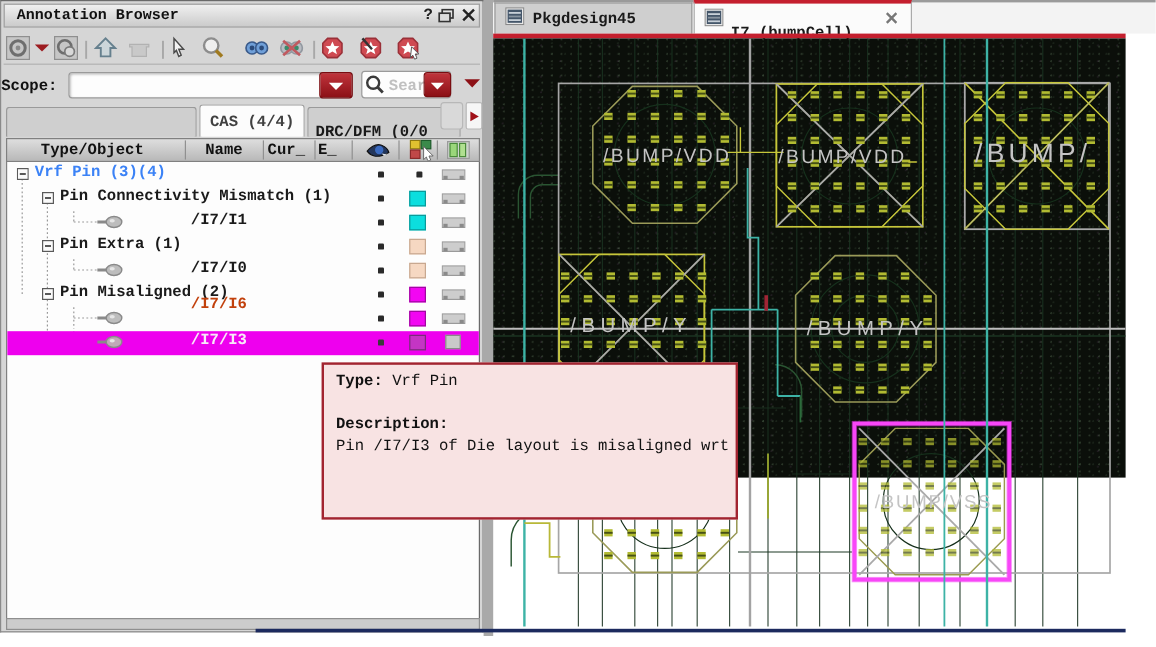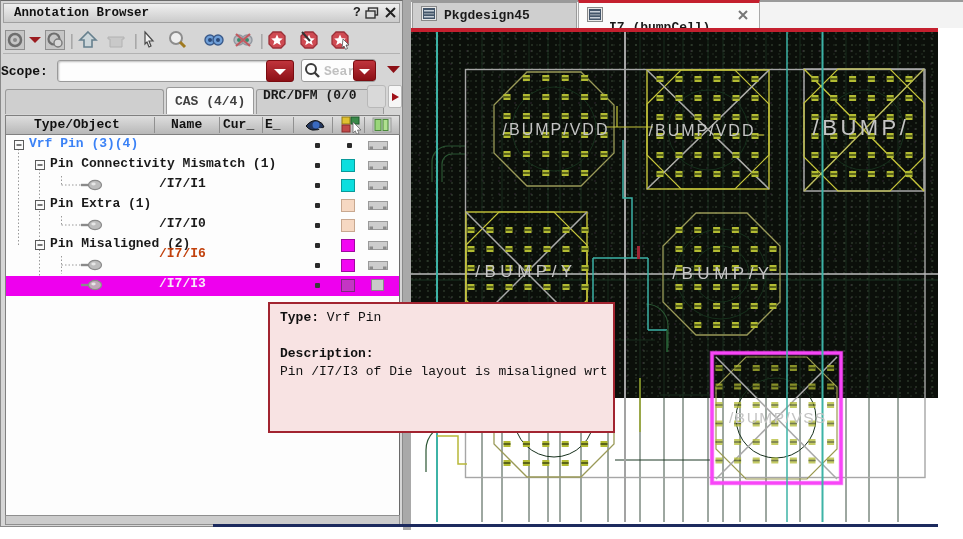--- a/index.html
+++ b/index.html
@@ -1241,21 +1241,21 @@
         <path d="M1 1 L12 1 L6.5 6.5 Z" fill="#fff"></path>
       </svg>
   <svg style="position:absolute;left:385px;top:64px" width="15" height="9" viewBox="0 0 15 9">
         <path d="M1 1 L14 1 L7.5 8 Z" fill="#8c1016"></path>
       </svg>
 
   <div style="position:absolute;left:4px;top:88px;width:159px;height:25px;background:#cfcfcf;border:1px solid #9a9a9a;border-bottom:none;border-radius:3px 3px 0 0"></div>
   <div style="position:absolute;left:165px;top:86px;width:88px;height:27px;background:#fcfcfc;border:1px solid #9a9a9a;border-bottom:none;border-radius:3px 3px 0 0"></div>
   <div class="tt" style="left:174px;top:93px;color:#404040">CAS (4/4)</div>
   <div style="position:absolute;left:255px;top:88px;width:128px;height:25px;background:#cfcfcf;border:1px solid #9a9a9a;border-bottom:none;border-radius:3px 3px 0 0;overflow:hidden"></div>
-  <div class="tt" style="left:262px;top:87px;color:#1a1a1a;width:133px;overflow:hidden">DRC/DFM (0/0</div>
+  <div class="tt" style="left:262px;top:101px;color:#1a1a1a;width:133px;overflow:hidden">DRC/DFM (0/0</div>
   <div style="position:absolute;left:366px;top:84px;width:19px;height:23px;background:#d9d9d9;border:1px solid #b8b8b8;border-radius:3px"></div>
   <div style="position:absolute;left:387px;top:84px;width:14px;height:23px;background:#f6f6f6;border:1px solid #b8b8b8;border-radius:2px"></div>
   <svg style="position:absolute;left:390px;top:91px" width="9" height="10" viewBox="0 0 9 10">
         <path d="M1 1 L8 5 L1 9 Z" fill="#a01018"></path>
       </svg>
 
   <div style="position:absolute;left:4px;top:114px;width:395px;height:20px;
     background:linear-gradient(#dedede,#b8b8b8);border:1px solid #808080"></div>
   <div class="tt" style="left:33px;top:116px;color:#111">Type/Object</div>
   <div class="tt" style="left:170px;top:116px;color:#111">Name</div>

